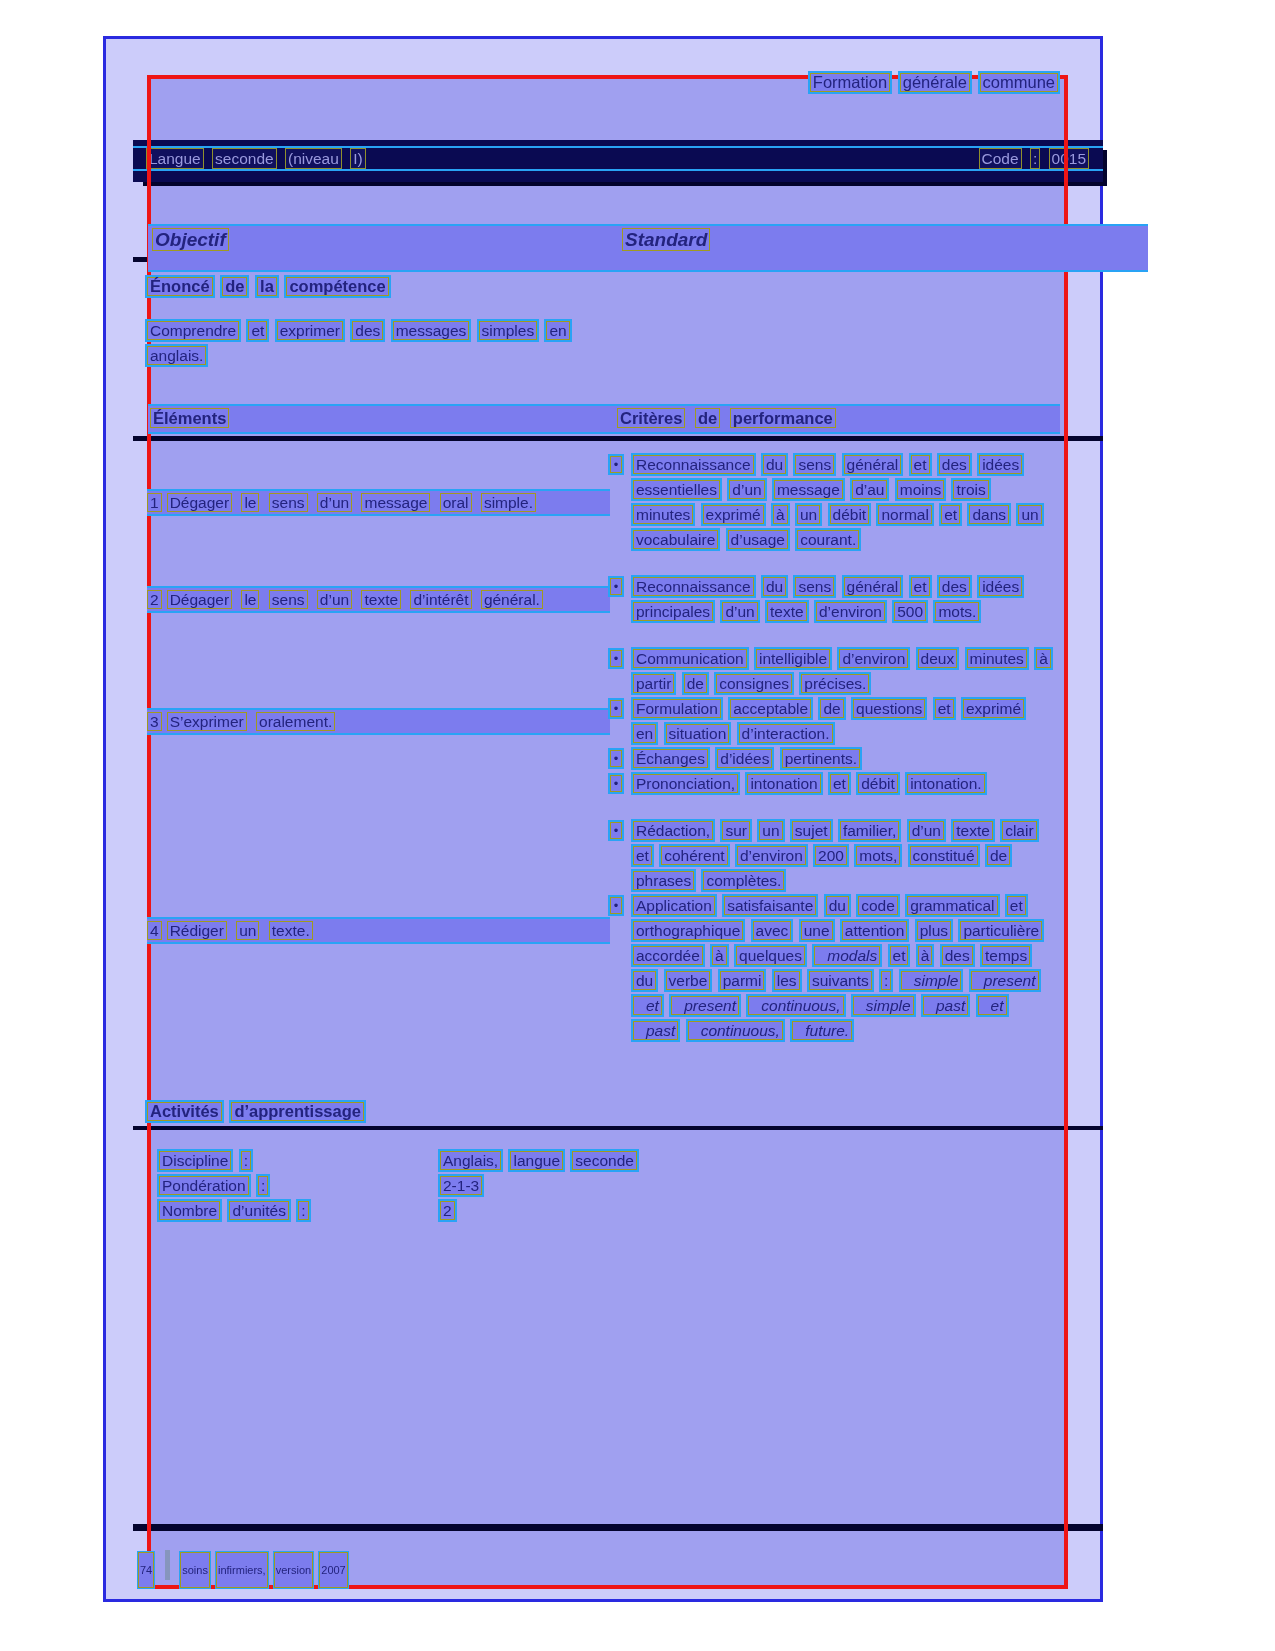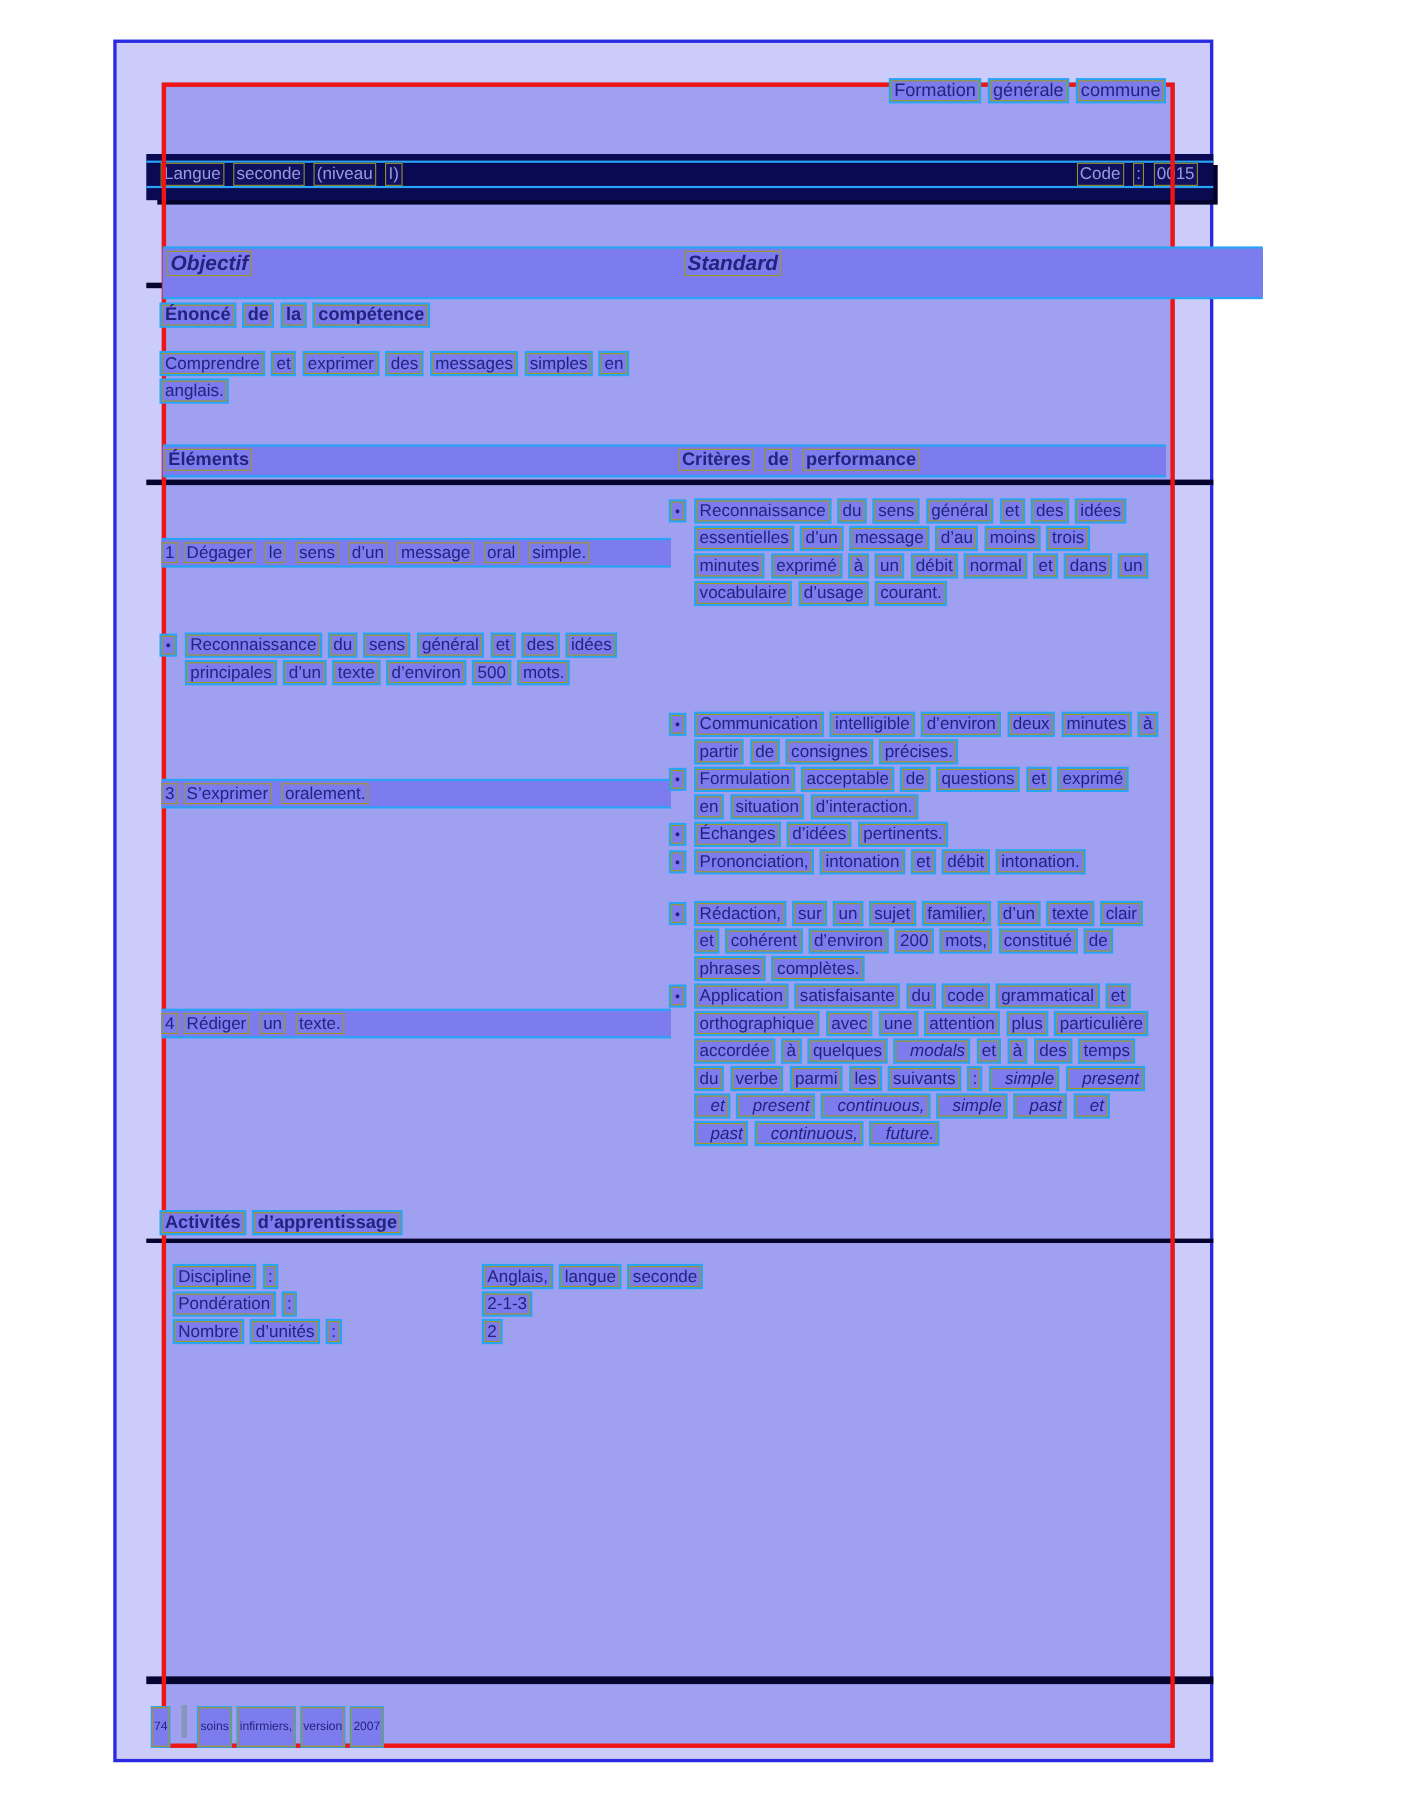--- a/index.html
+++ b/index.html
@@ -126,20 +126,25 @@
     </div>
     <div class="crit-cell">
             <div class="crit-item">
               <span class="bullet">•</span>
               <span class="crit-text"><span class="w">Reconnaissance</span> <span class="w">du</span> <span class="w">sens</span> <span class="w">général</span> <span class="w">et</span> <span class="w">des</span> <span class="w">idées</span> <span class="w">essentielles</span> <span class="w">d’un</span> <span class="w">message</span> <span class="w">d’au</span> <span class="w">moins</span> <span class="w">trois</span> <span class="w">minutes</span> <span class="w">exprimé</span> <span class="w">à</span> <span class="w">un</span> <span class="w">débit</span> <span class="w">normal</span> <span class="w">et</span> <span class="w">dans</span> <span class="w">un</span> <span class="w">vocabulaire</span> <span class="w">d’usage</span> <span class="w">courant.</span> </span>
             </div>
           </div>
   </div>
 
   <div class="trow">
+    <div class="el-cell">
+      <div class="el-band">
+        <span class="w num">2</span><span class="el-words"><span class="w">Dégager</span> <span class="w">le</span> <span class="w">sens</span> <span class="w">d’un</span> <span class="w">texte</span> <span class="w">d’intérêt</span> <span class="w">général.</span> </span>
+      </div>
+    </div>
     <div class="crit-cell">
             <div class="crit-item">
               <span class="bullet">•</span>
               <span class="crit-text"><span class="w">Reconnaissance</span> <span class="w">du</span> <span class="w">sens</span> <span class="w">général</span> <span class="w">et</span> <span class="w">des</span> <span class="w">idées</span> <span class="w">principales</span> <span class="w">d’un</span> <span class="w">texte</span> <span class="w">d’environ</span> <span class="w">500</span> <span class="w">mots.</span> </span>
             </div>
           </div>
   </div>
 
   <div class="trow">
     <div class="el-cell">

